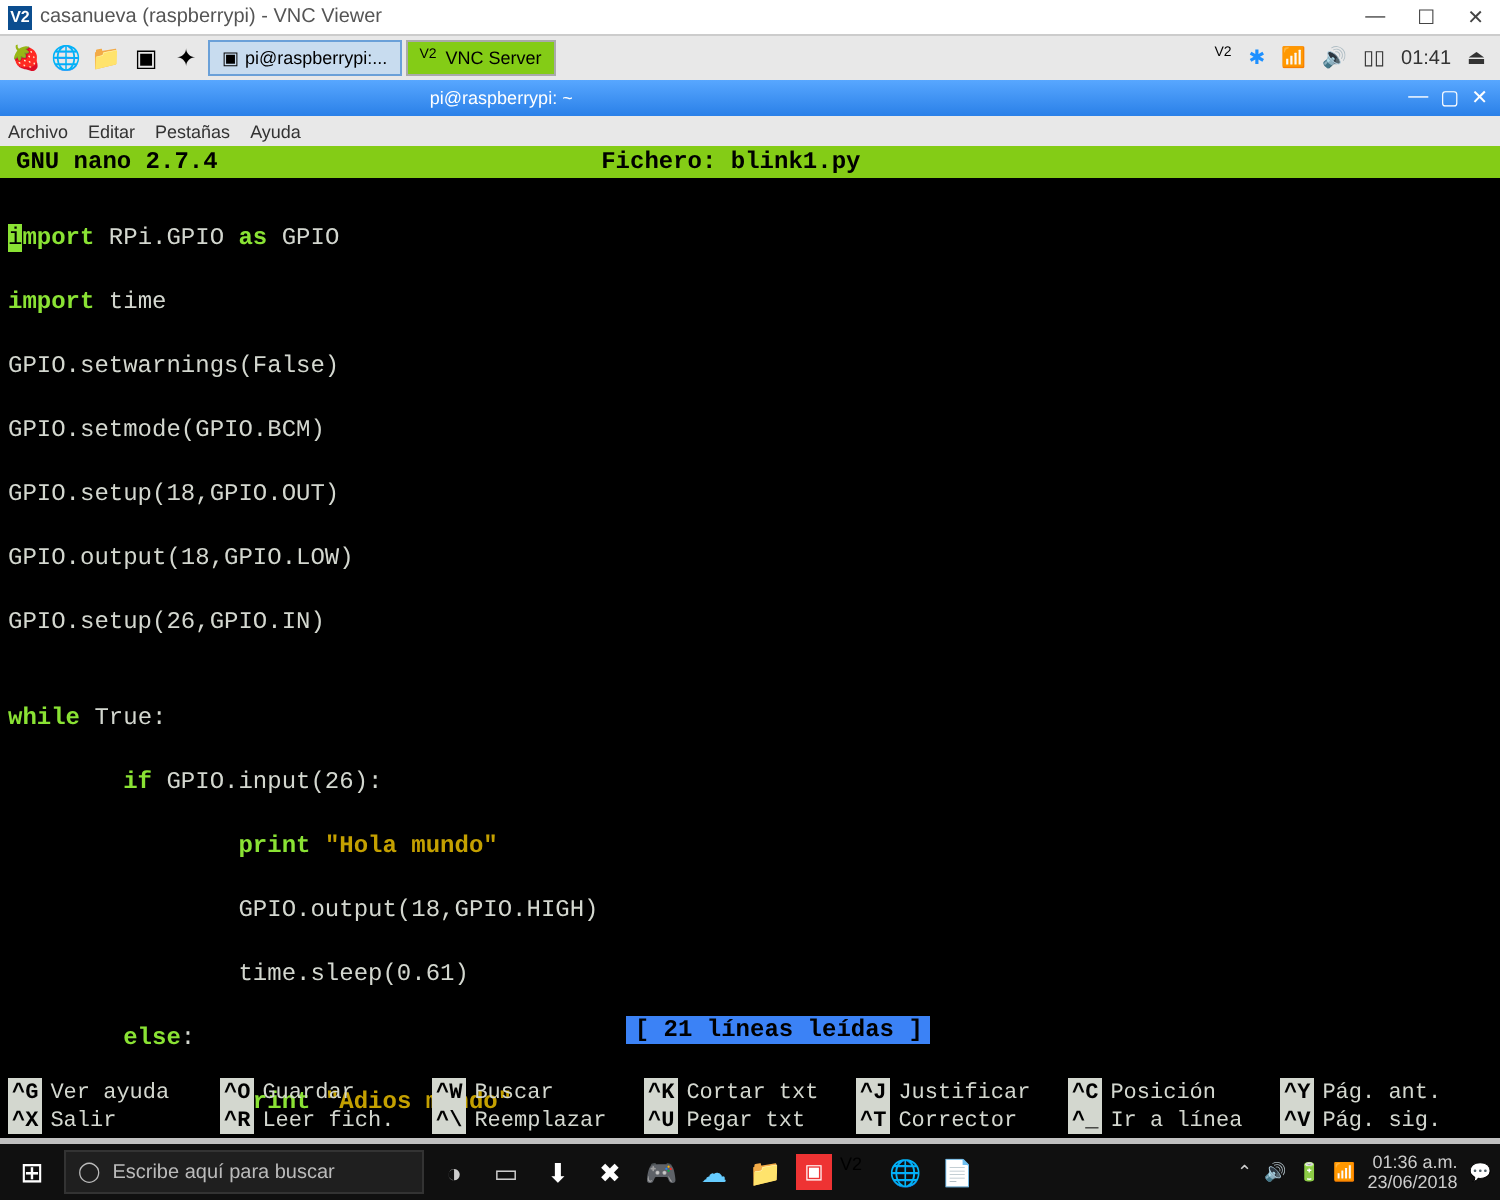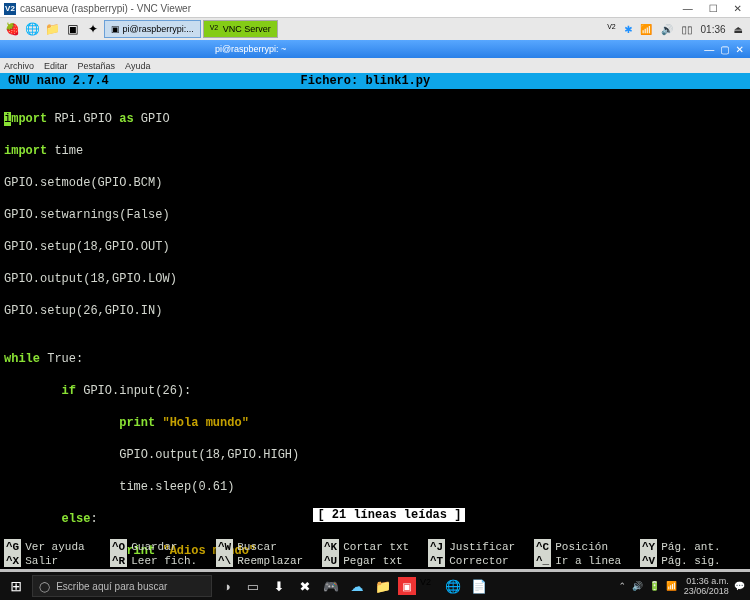--- a/index.html
+++ b/index.html
@@ -79,21 +79,21 @@
   .term-menubar {
     height: 15px;
     background: #e8e8e8;
     display:flex; align-items:center;
     font-size: 9px; color: #333;
     padding: 0 4px; gap: 10px;
   }
   
   .nano-header {
     height: 16px;
-    background: #0ea5e9;
+    background: #84cc16;
     color: #000;
     display:flex; align-items:center;
     font-family: "Courier New", monospace;
     font-size: 12px;
     font-weight: bold;
     padding: 0 8px;
   }
   .nano-header .nh-center { margin: 0 auto; }
   
   .terminal {
@@ -116,21 +116,21 @@
     color: #000;
   }
   
   .nano-status {
     position:absolute;
     bottom: 30px;
     left: 0; right: 0;
     text-align: center;
   }
   .nano-status span {
-    background: #ffffff;
+    background: #3b82f6;
     color: #000;
     padding: 0 4px;
     font-weight: bold;
   }
   
   .nano-shortcuts {
     position:absolute; bottom:0; left:0; right:0;
     display:grid;
     grid-template-columns: repeat(6, 1fr);
     grid-auto-rows: 14px;
@@ -204,21 +204,21 @@
   <div class="task-button">
     <span class="vnc-logo" style="width:10px;height:10px;font-size:7px">V2</span>
     <span>VNC Server</span>
   </div>
   <div class="panel-spacer"></div>
   <span class="vnc-logo" style="width:12px;height:12px;font-size:7px">V2</span>
   <span class="tray-item" style="color:#1e90ff">✱</span>
   <span class="tray-item" style="color:#1e90ff">📶</span>
   <span class="tray-item">🔊</span>
   <span class="tray-item">▯▯</span>
-  <span class="tray-item">01:36</span>
+  <span class="tray-item">01:41</span>
   <span class="tray-item">⏏</span>
 </div>
 
 <div class="term-titlebar">
   <span style="margin:0 auto">pi@raspberrypi: ~</span>
   <div class="t-controls">
     <span>—</span>
     <span>▢</span>
     <span>✕</span>
   </div>
@@ -233,22 +233,22 @@
 
 <div class="nano-header">
   <span>  GNU nano 2.7.4</span>
   <span class="nh-center">Fichero: blink1.py</span>
   <span style="width:120px"></span>
 </div>
 
 <div class="terminal">
 <div class="line"><span class="cursor">i</span><span class="tok-green">mport</span><span class="tok-white"> RPi.GPIO </span><span class="tok-green">as</span><span class="tok-white"> GPIO</span></div>
 <div class="line"><span class="tok-green">import</span><span class="tok-white"> time</span></div>
+<div class="line tok-white">GPIO.setwarnings(False)</div>
 <div class="line tok-white">GPIO.setmode(GPIO.BCM)</div>
-<div class="line tok-white">GPIO.setwarnings(False)</div>
 <div class="line tok-white">GPIO.setup(18,GPIO.OUT)</div>
 <div class="line tok-white">GPIO.output(18,GPIO.LOW)</div>
 <div class="line tok-white">GPIO.setup(26,GPIO.IN)</div>
 <div class="line"></div>
 <div class="line"><span class="tok-green">while </span><span class="tok-white">True</span><span class="tok-white">:</span></div>
 <div class="line"><span>        </span><span class="tok-green">if </span><span class="tok-white">GPIO.input(26):</span></div>
 <div class="line"><span>                </span><span class="tok-green">print </span><span class="tok-str">"Hola mundo"</span></div>
 <div class="line"><span>                </span><span class="tok-white">GPIO.output(18,GPIO.HIGH)</span></div>
 <div class="line"><span>                </span><span class="tok-white">time.sleep(0.61)</span></div>
 <div class="line"><span>        </span><span class="tok-green">else</span><span class="tok-white">:</span></div>

